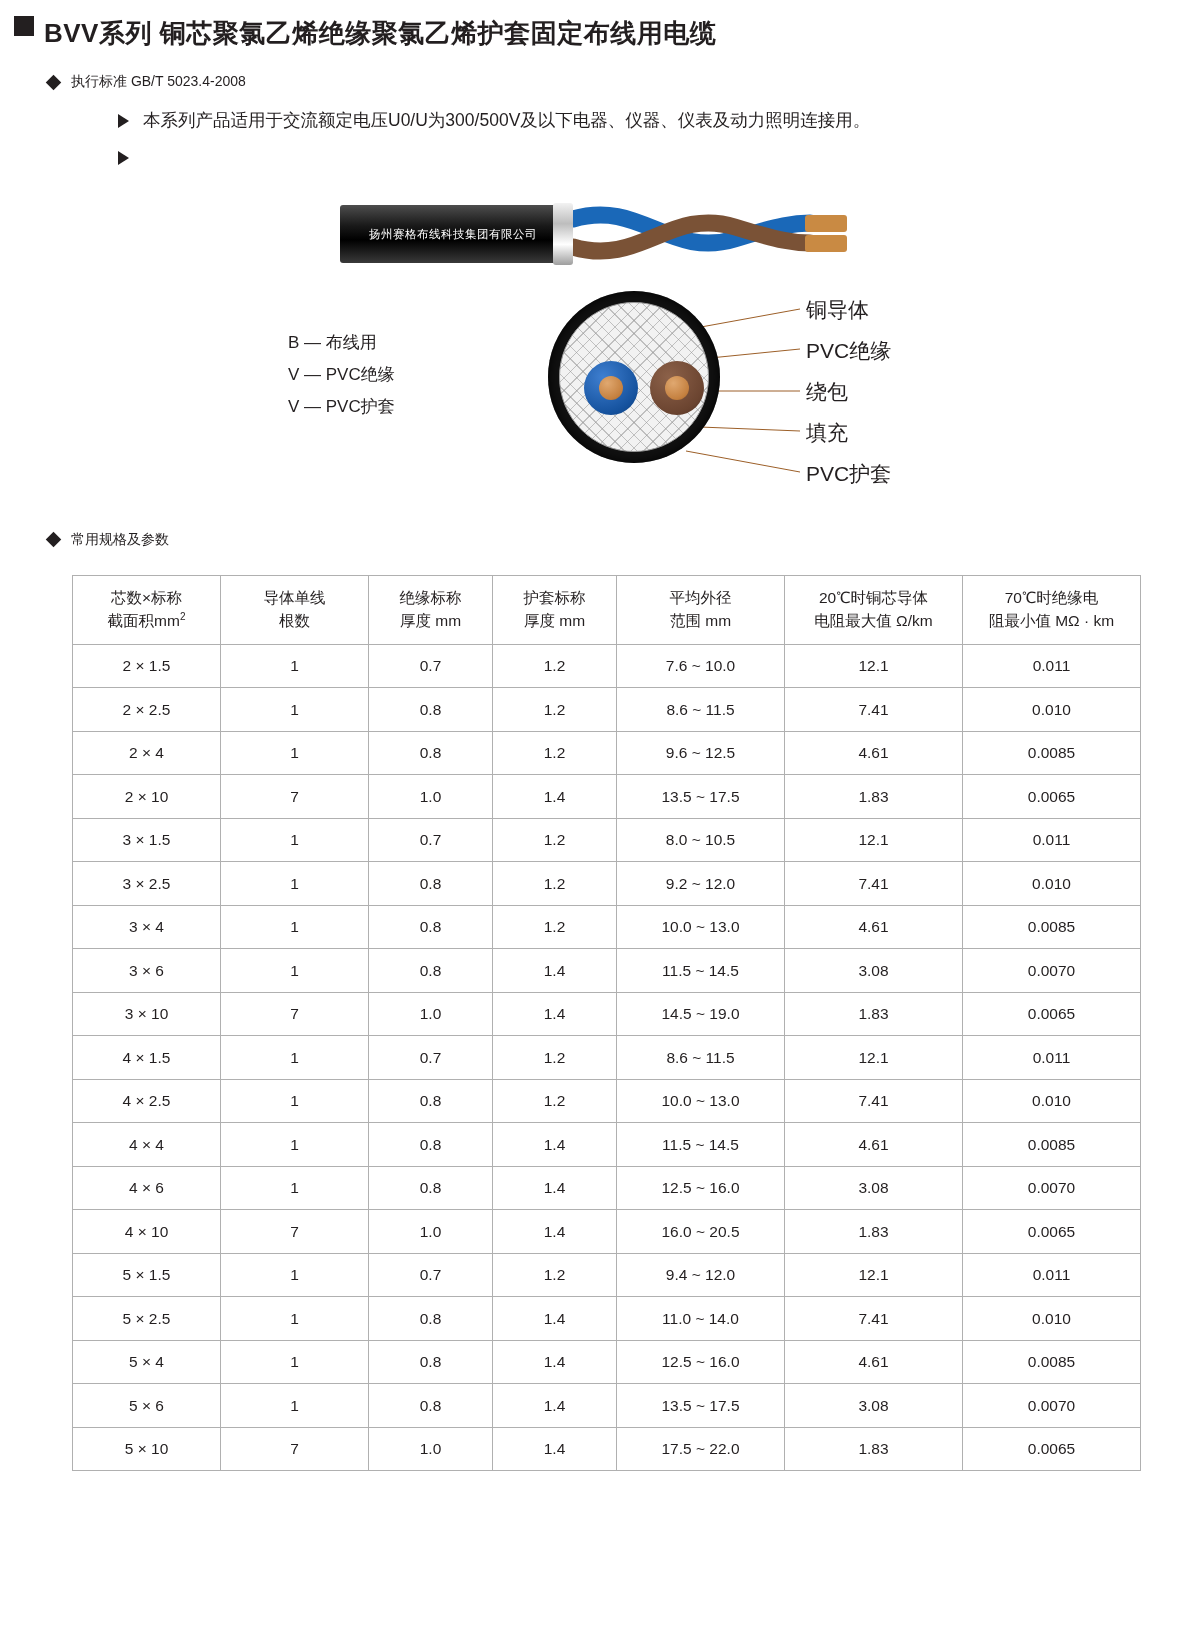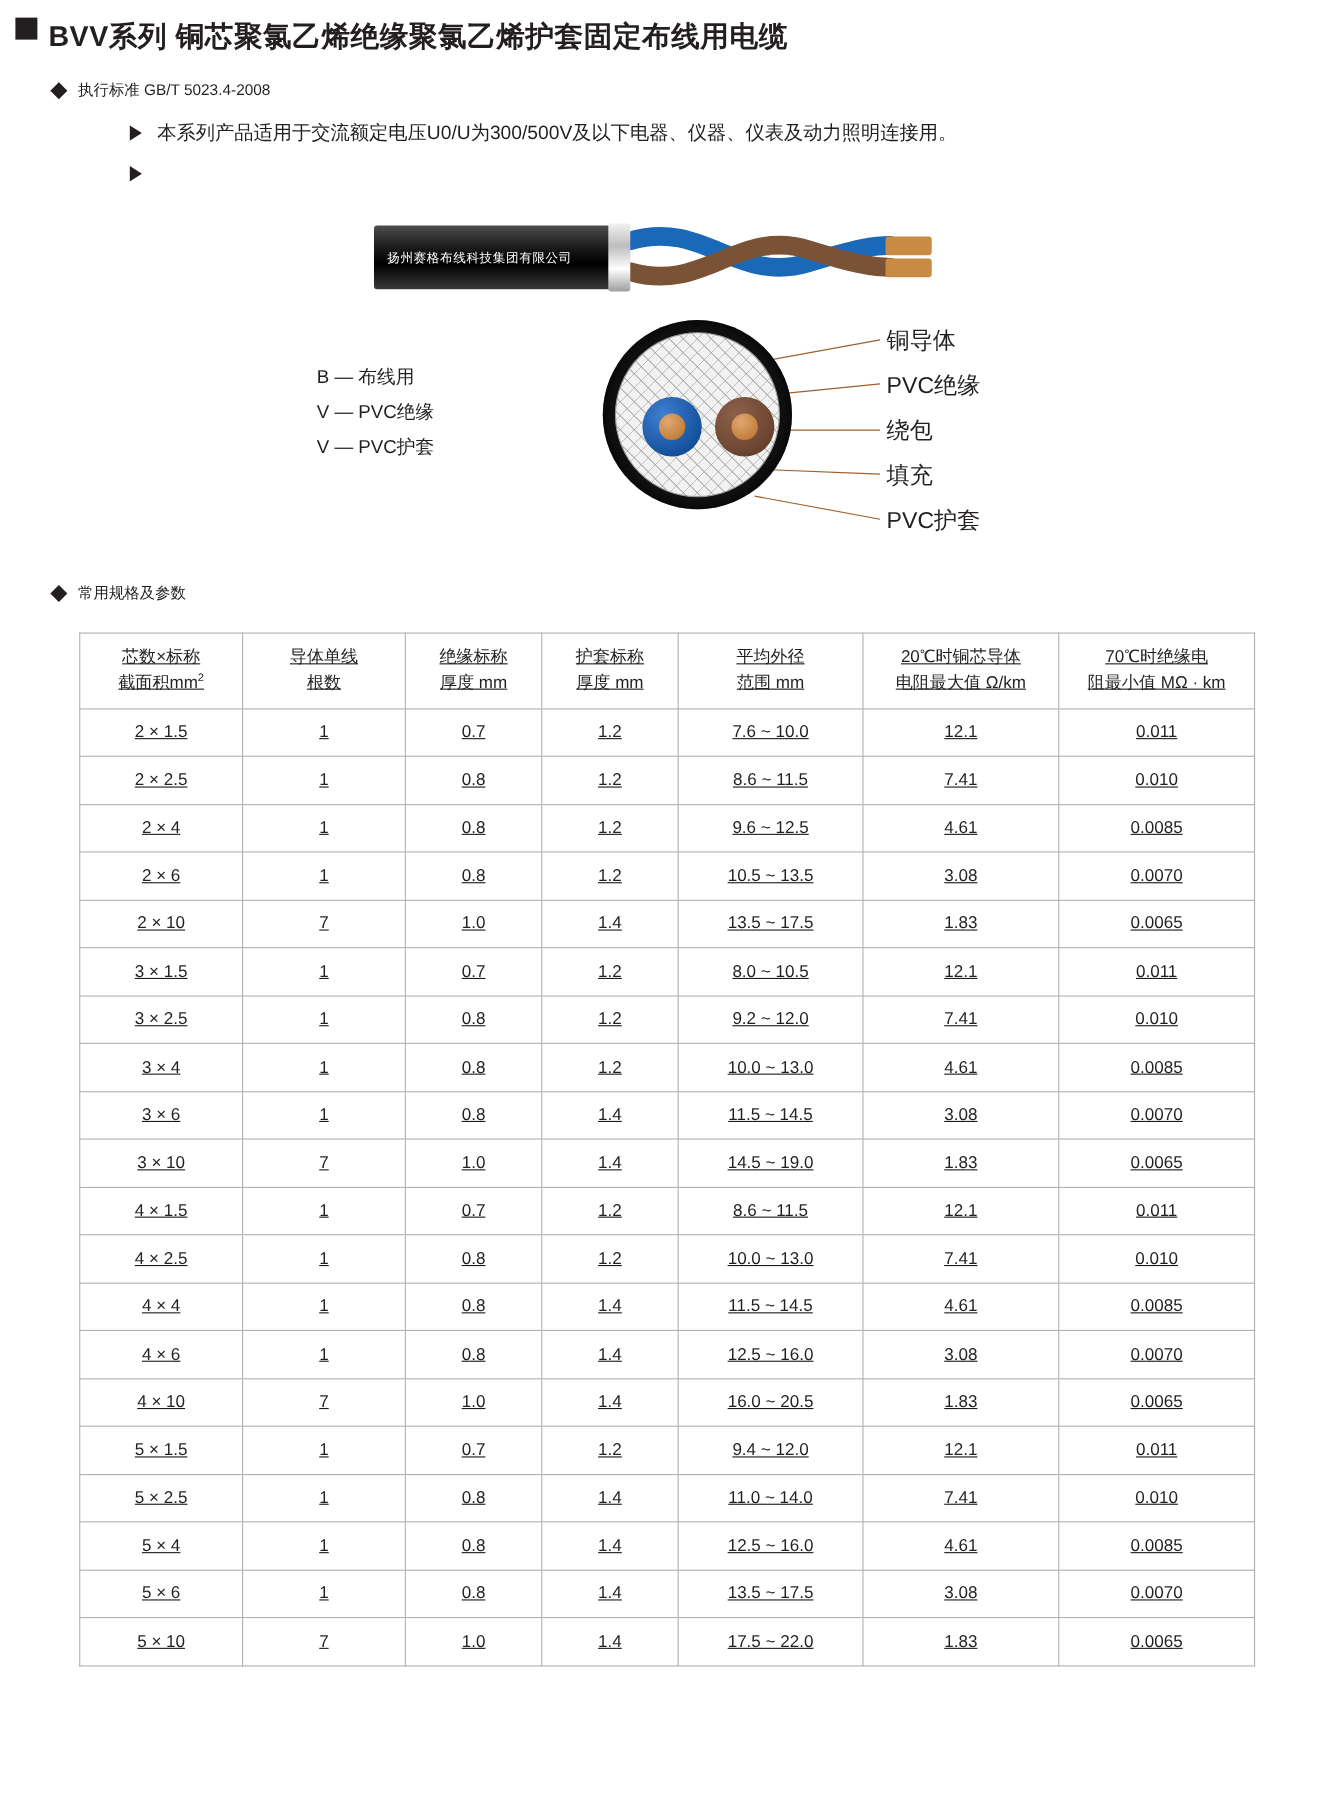--- a/index.html
+++ b/index.html
@@ -104,21 +104,21 @@
     position: absolute;
     left: 0;
     top: 16px;
     width: 215px;
     height: 58px;
     background: linear-gradient(to bottom,#4d4d4d 0%, #1a1a1a 35%, #000 60%, #3a3a3a 100%);
     border-radius: 3px 0 0 3px;
   }
   .cable-brand {
     position: absolute;
-    left: 12px;
+    left: 29px;
     top: 38px;
     color: #fff;
     font-size: 11.5px;
     letter-spacing: 0.5px;
     white-space: nowrap;
   }
   .cable-ring {
     position: absolute;
     left: 213px;
     top: 14px;
@@ -210,21 +210,20 @@
 
   
   .table-wrap {
     margin-top: 26px;
     padding: 0 70px 0 72px;
   }
   table {
     border-collapse: collapse;
     width: 1058px;
     table-layout: fixed;
-    text-decoration: underline;
   }
   th, td {
     border: 1px solid #b0b0b0;
     text-align: center;
     color: #231f20;
     font-size: 15.5px;
   }
   th {
     height: 68px;
     font-weight: normal;
@@ -380,29 +379,20 @@
         <tr>
           <td>2 × 4</td>
           <td>1</td>
           <td>0.8</td>
           <td>1.2</td>
           <td>9.6 ~ 12.5</td>
           <td>4.61</td>
           <td>0.0085</td>
         </tr>
         <tr>
-          <td>2 × 6</td>
-          <td>1</td>
-          <td>0.8</td>
-          <td>1.2</td>
-          <td>10.5 ~ 13.5</td>
-          <td>3.08</td>
-          <td>0.0070</td>
-        </tr>
-        <tr>
           <td>2 × 10</td>
           <td>7</td>
           <td>1.0</td>
           <td>1.4</td>
           <td>13.5 ~ 17.5</td>
           <td>1.83</td>
           <td>0.0065</td>
         </tr>
         <tr>
           <td>3 × 1.5</td>

